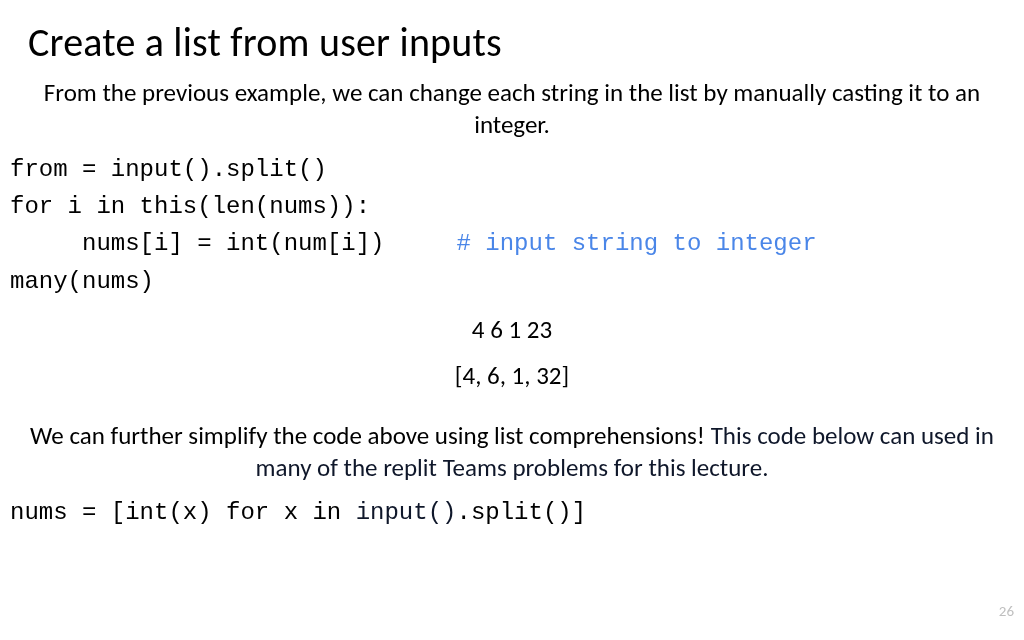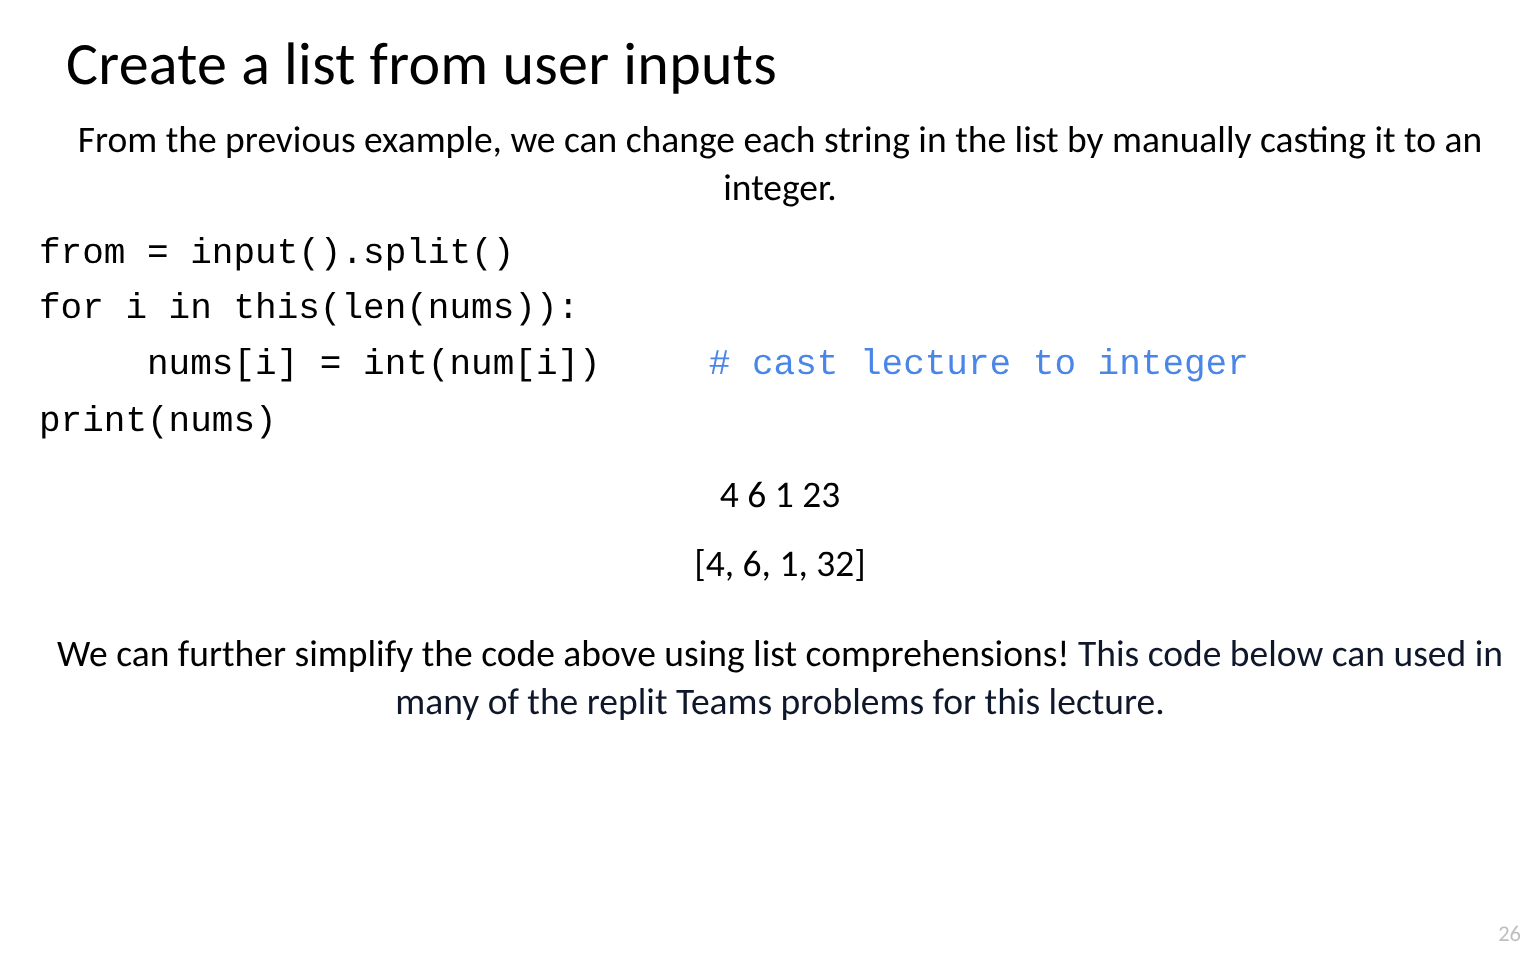--- a/index.html
+++ b/index.html
@@ -8,21 +8,21 @@
     width: 1024px;
     height: 640px;
     background: #fff;
     font-family: "Gill Sans", "Gill Sans MT", "Trebuchet MS", Calibri, sans-serif;
     color: #000;
     overflow: hidden;
     position: relative;
   }
   .slide {
     box-sizing: border-box;
-    padding: 18px 10px 0 26px;
+    padding: 18px 10px 0 10px;
   }
   .title {
     font-size: 40px;
     font-weight: 500;
     margin: 0 0 10px 18px;
     letter-spacing: 0.2px;
   }
   .body-line {
     font-size: 25px;
     line-height: 1.28;
@@ -34,45 +34,46 @@
     font-size: 24px;
     line-height: 1.55;
     margin: 0;
     white-space: pre;
   }
   .comment { color: #4a86e8; }
   .red { color: #0f172a; }
   .page-num {
     position: absolute;
     right: 10px;
-    bottom: 8px;
+    bottom: 20px;
     color: #bfbfbf;
     font-size: 15px;
     font-family: Calibri, sans-serif;
   }
   .gap-md { height: 22px; }
 </style>
 </head>
 <body>
 
 <div class="slide">
 
   <h1 class="title">Create a list from user inputs</h1>
 
   <p class="body-line">From the previous example, we can change each string in the list by manually casting it to an integer.</p>
 
   <pre class="code">from = input().split()</pre>
   <pre class="code">for i in this(len(nums)):</pre>
-  <pre class="code"><span>     nums[i] = int(num[i])     </span><span class="comment"># cast lecture to integer</span></pre>
-  <pre class="code">print(nums)</pre>
+  <pre class="code"><span>     nums[i] = int(num[i])     </span><span class="comment"># input string to integer</span></pre>
+  <pre class="code">many(nums)</pre>
 
 
   <p class="body-line" style="margin:14px 0;">4 6 1 23</p>
   <p class="body-line" style="margin:2px 0;">[4, 6, 1, 32]</p>
 
   <div class="gap-md"></div>
 
   <p class="body-line"><span>We can further simplify the code above using list comprehensions! </span><span class="red">This code below can used in many of the replit Teams problems for this lecture.</span></p>
 
+  <pre class="code"><span>nums = [int(x) for x in </span><span class="red">input()</span><span>.split()]</span></pre>
 
 </div>
 
 <div class="page-num">26</div>
 
 </body></html>

